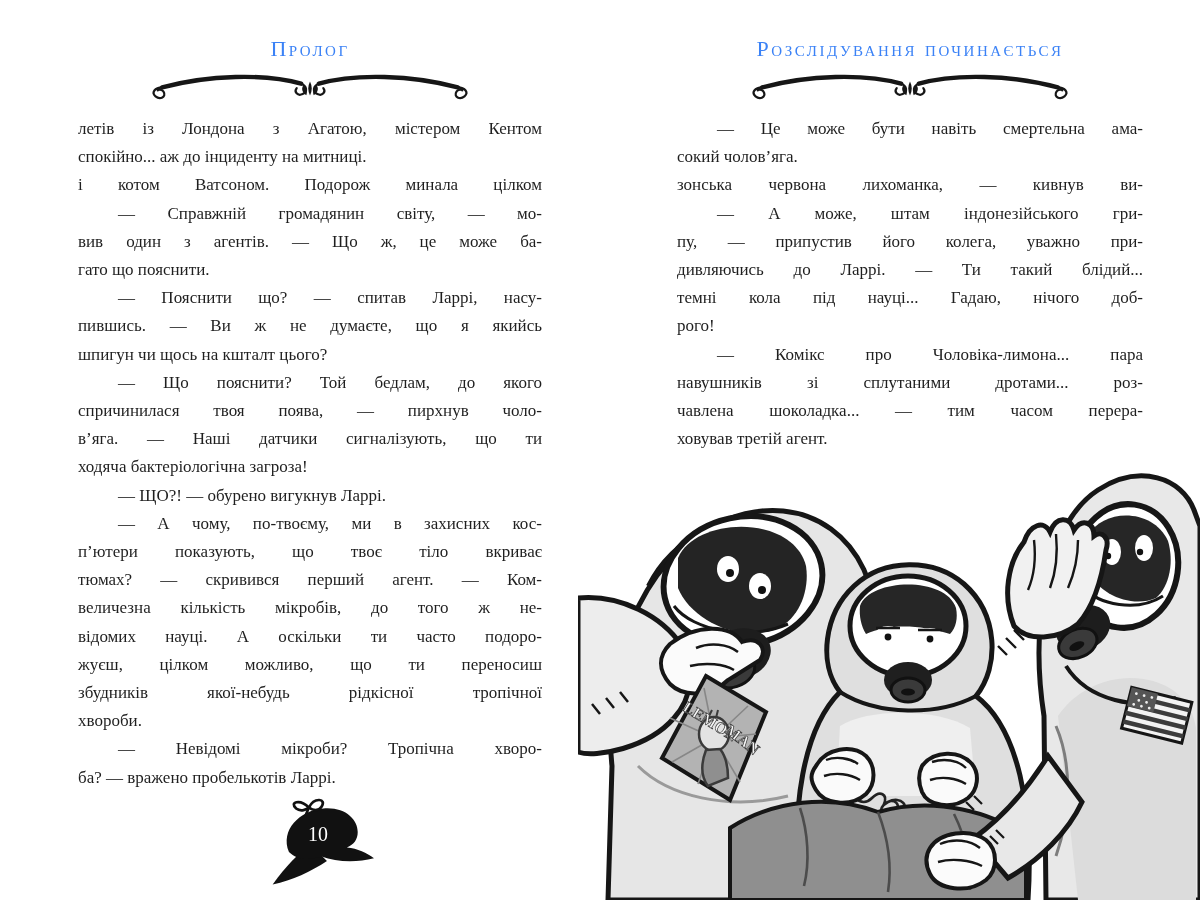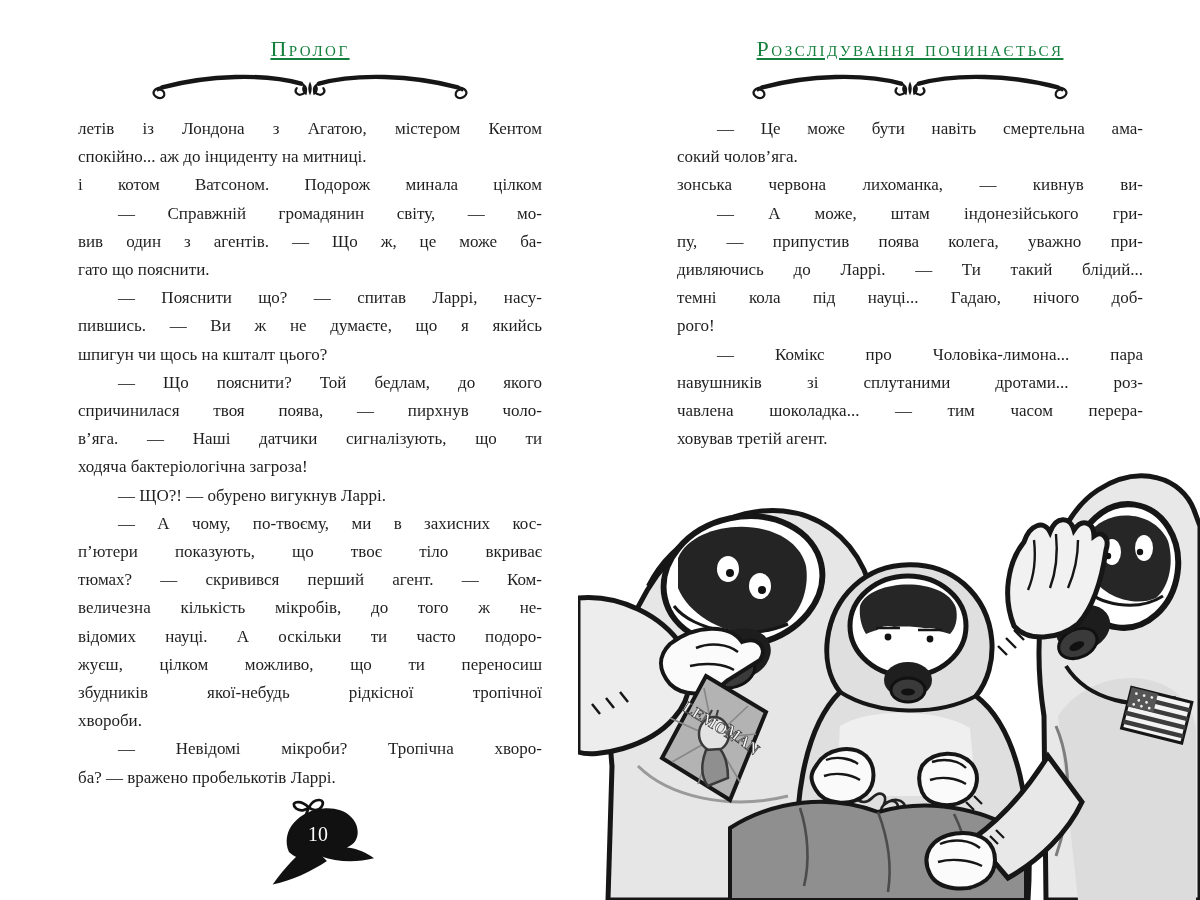--- a/index.html
+++ b/index.html
@@ -5,21 +5,21 @@
   html,body{margin:0;padding:0;background:#9a9a9a;}
   .spread{
     position:relative; width:1200px; height:900px; background:#ffffff;
     overflow:hidden; font-family:"Liberation Serif","DejaVu Serif",serif; color:#1f1f1f;
   }
   .page{position:absolute; top:0; bottom:0;}
   .page-left{left:78px; width:464px;}
   .page-right{left:677px; width:466px;}
   .chapter-title{
     position:absolute; top:36px; width:100%; text-align:center;
-    font-size:22px; letter-spacing:2.5px; font-variant:small-caps; color:#15803d;text-decoration:underline;
+    font-size:22px; letter-spacing:2.5px; font-variant:small-caps; color:#3b82f6;
   }
   .flourish{position:absolute; top:62px; left:50%; transform:translateX(-50%);}
   .lines{position:absolute; top:115px; left:0; right:0; font-size:17px; line-height:28.2px;}
   .line{text-align:justify; text-align-last:justify; white-space:normal;}
   .line.end{text-align-last:left;}
   .line.ind{text-indent:40px;}
   .hat-badge{position:absolute; left:258px; top:794px;}
   .illustration{position:absolute; left:578px; top:466px;}
   svg text{font-family:"Liberation Serif","DejaVu Serif",serif;}
 </style>
@@ -100,21 +100,21 @@
         <path d="M221 27 c 4 3.5 6 8.5 4 13.5 c -5 -3 -7.5 -8.5 -4 -13.5 z"></path>
         <path d="M239 27 c -4 3.5 -6 8.5 -4 13.5 c 5 -3 7.5 -8.5 4 -13.5 z"></path>
       </g>
     </svg>
 
     <div class="lines" id="right-lines">
         <div class="line ind">— Це може бути навіть смертельна ама-</div>
         <div class="line end">сокий чолов’яга.</div>
         <div class="line">зонська червона лихоманка, — кивнув ви-</div>
         <div class="line ind">— А може, штам індонезійського гри-</div>
-        <div class="line">пу, — припустив поява колега, уважно при-</div>
+        <div class="line">пу, — припустив його колега, уважно при-</div>
         <div class="line">дивляючись до Ларрі. — Ти такий блідий...</div>
         <div class="line">темні кола під науці... Гадаю, нічого доб-</div>
         <div class="line end">рого!</div>
         <div class="line ind">— Комікс про Чоловіка-лимона... пара</div>
         <div class="line">навушників зі сплутаними дротами... роз-</div>
         <div class="line">чавлена шоколадка... — тим часом перера-</div>
         <div class="line end">ховував третій агент.</div>
       </div>
   </div>
 

